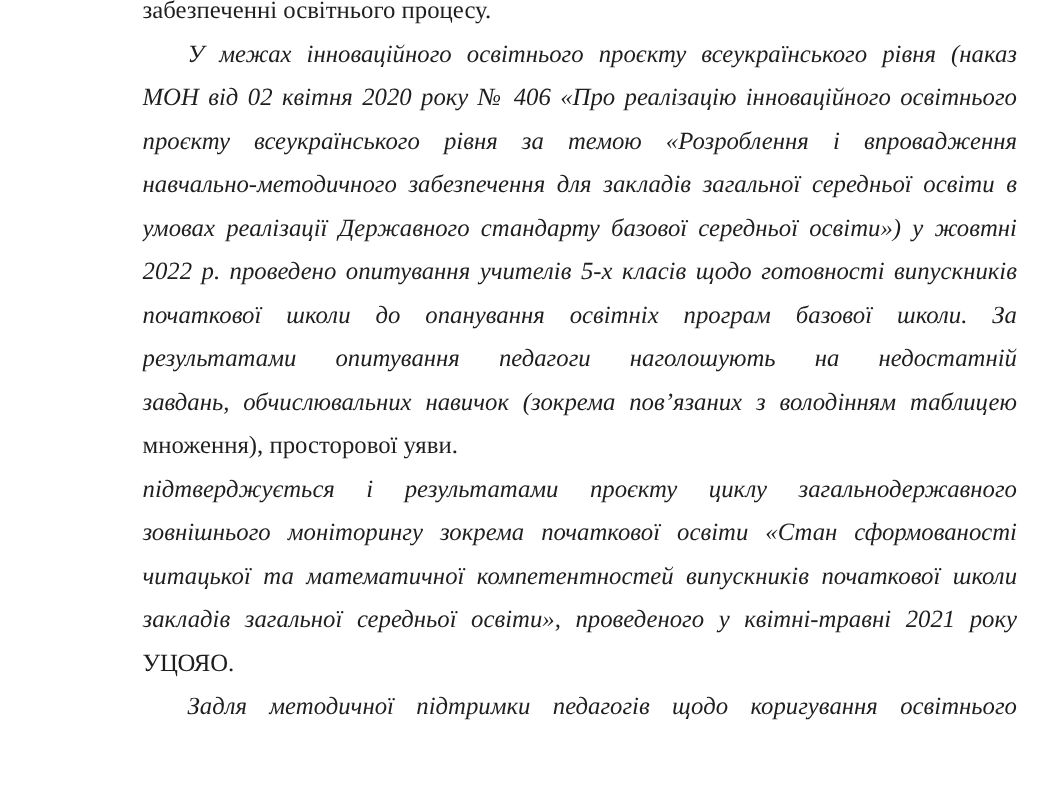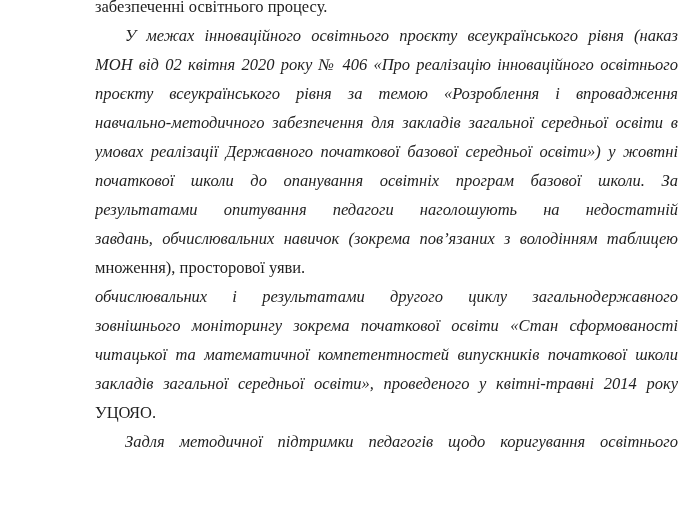--- a/index.html
+++ b/index.html
@@ -49,32 +49,33 @@
 
   <div class="paragraph">
     <div class="line">забезпеченні освітнього процесу.</div>
   </div>
 
   <div class="paragraph">
     <div class="line jl indent">У межах інноваційного освітнього проєкту всеукраїнського рівня (наказ</div>
     <div class="line jl">МОН від 02 квітня 2020 року № 406 «Про реалізацію інноваційного освітнього</div>
     <div class="line jl">проєкту всеукраїнського рівня за темою «Розроблення і впровадження</div>
     <div class="line jl">навчально-методичного забезпечення для закладів загальної середньої освіти в</div>
-    <div class="line jl">умовах реалізації Державного початкової базової середньої освіти») у жовтні</div>
+    <div class="line jl">умовах реалізації Державного стандарту базової середньої освіти») у жовтні</div>
+    <div class="line jl">2022 р. проведено опитування учителів 5-х класів щодо готовності випускників</div>
     <div class="line jl">початкової школи до опанування освітніх програм базової школи. За</div>
     <div class="line jl">результатами опитування педагоги наголошують на недостатній сформованості</div>
     <div class="line jl">завдань, обчислювальних навичок (зокрема пов’язаних з володінням таблицею</div>
     <div class="line">множення), просторової уяви.</div>
   </div>
 
   <div class="paragraph">
-    <div class="line jl">обчислювальних і результатами другого циклу загальнодержавного</div>
+    <div class="line jl">підтверджується і результатами проєкту циклу загальнодержавного</div>
     <div class="line jl">зовнішнього моніторингу зокрема початкової освіти «Стан сформованості</div>
     <div class="line jl">читацької та математичної компетентностей випускників початкової школи</div>
-    <div class="line jl">закладів загальної середньої освіти», проведеного у квітні-травні 2014 року</div>
+    <div class="line jl">закладів загальної середньої освіти», проведеного у квітні-травні 2021 року</div>
     <div class="line">УЦОЯО.</div>
   </div>
 
   <div class="paragraph">
     <div class="line jl indent">Задля методичної підтримки педагогів щодо коригування освітнього</div>
   </div>
 
 </div>
 
 </body></html>

